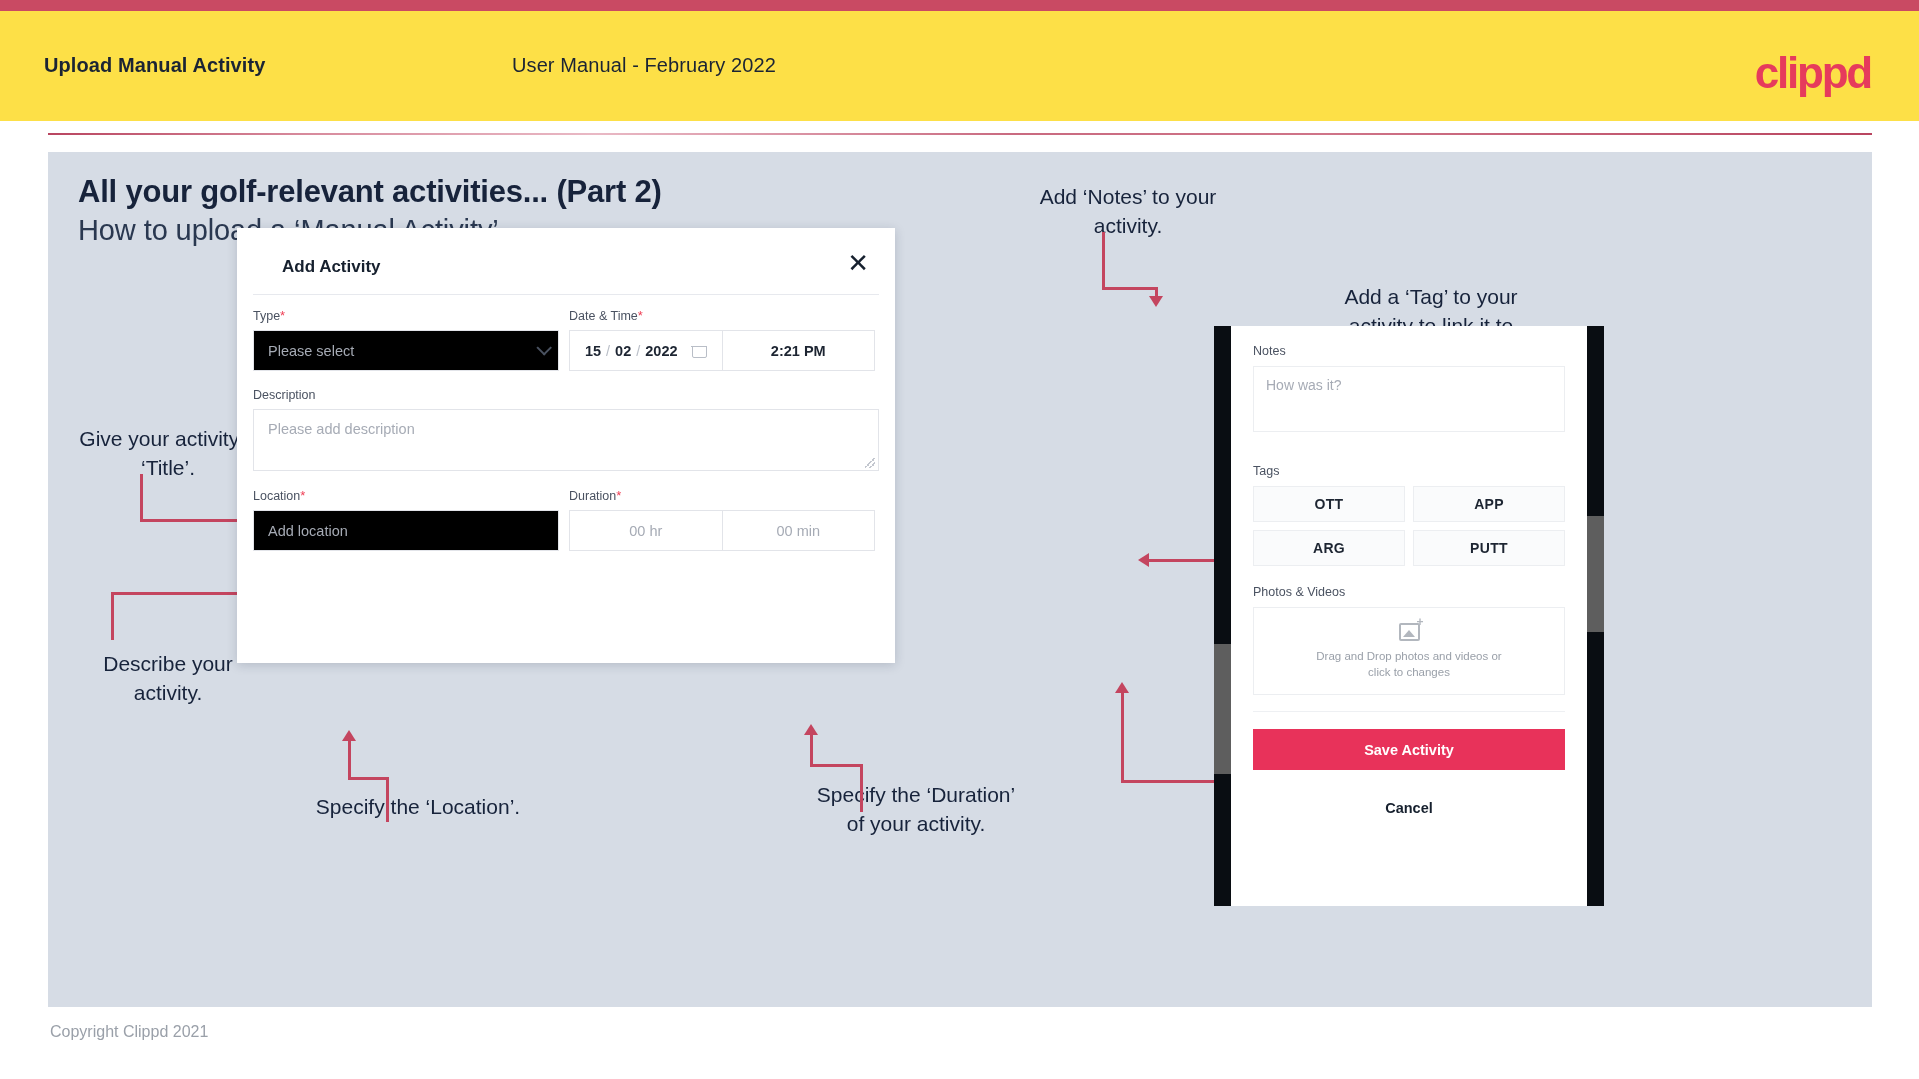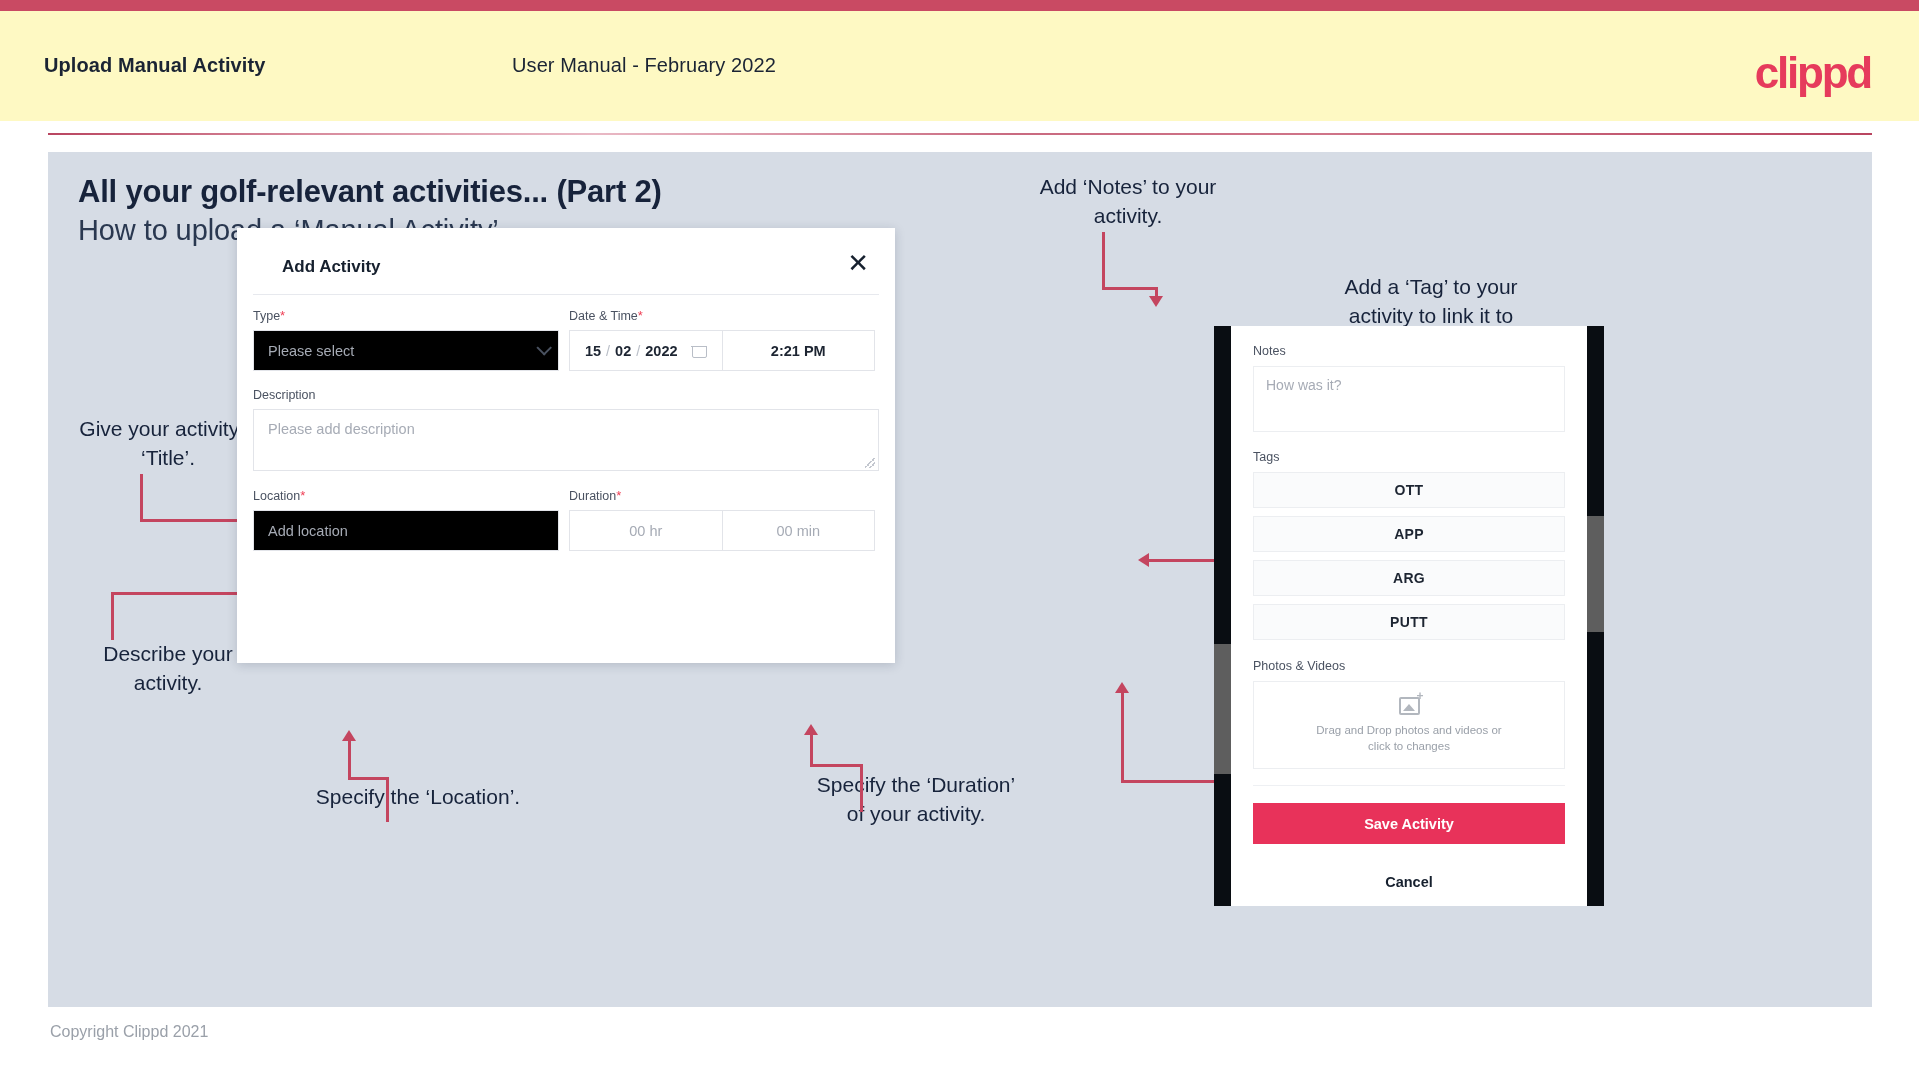--- a/index.html
+++ b/index.html
@@ -11,21 +11,21 @@
   }
   .page { position: relative; width: 1919px; height: 1079px; background: #fff; }
 
   
   .top-accent {
     position: absolute; left: 0; top: 0; width: 1919px; height: 11px;
     background: #c94a63;
   }
 
   
-  .header { position: absolute; left: 0; top: 11px; width: 1919px; height: 110px; background: #fef9c3; }
+  .header { position: absolute; left: 0; top: 11px; width: 1919px; height: 110px; background: #fde047; }
   .hdr-title {
     position: absolute; left: 44px; top: 43px;
     font-size: 20px; font-weight: 600; color: #1b2434; letter-spacing: .1px;
   }
   .hdr-sub {
     position: absolute; left: 512px; top: 43px;
     font-size: 20px; font-weight: 400; color: #1b2434; letter-spacing: .1px;
   }
   .logo {
     position: absolute; right: 48px; top: 40px;
@@ -54,20 +54,21 @@
 
   
   .anno {
     position: absolute;
     color: #17233b;
     font-size: 21px;
     line-height: 29px;
     font-weight: 400;
     text-align: center;
     white-space: pre-line;
+    margin-top: 10px;
   }
 
   
   .ln { position: absolute; background: #c4455f; }
   .ln-h { height: 3px; }
   .ln-v { width: 3px; }
   .arrow { position: absolute; width: 0; height: 0; }
   .arrow-down { border-left: 7px solid transparent; border-right: 7px solid transparent; border-top: 11px solid #c4455f; }
   .arrow-up { border-left: 7px solid transparent; border-right: 7px solid transparent; border-bottom: 11px solid #c4455f; }
   .arrow-right { border-top: 7px solid transparent; border-bottom: 7px solid transparent; border-left: 11px solid #c4455f; }
@@ -169,21 +170,21 @@
     position: absolute; left: 17px; top: 0; width: 356px; height: 580px;
     background: #ffffff; overflow: hidden;
   }
   .ph-pad { padding: 18px 22px 0 22px; }
   .ph-label { font-size: 12.5px; color: #4a5261; margin-bottom: 8px; }
   .ph-notes {
     height: 66px; border: 1px solid #eceef1; padding: 10px 12px;
     font-size: 14px; color: #a6abb5;
   }
   .tags-grid {
-    display: grid; grid-template-columns: 1fr; gap: 8px; margin-top: 8px;
+    display: grid; grid-template-columns: 1fr 1fr; gap: 8px; margin-top: 8px;
   }
   .tag {
     height: 36px; border: 1px solid #eceef1; background: #fafbfc;
     display: flex; align-items: center; justify-content: center;
     font-size: 14px; font-weight: 700; color: #1d2532; letter-spacing: .3px;
   }
   .dropzone {
     border: 1px solid #eceef1; height: 88px; margin-top: 0;
     display: flex; flex-direction: column; align-items: center; justify-content: center;
     gap: 7px;
@@ -387,21 +388,21 @@
       <div class="btn-seg" style="left:0; top:318px; width:17px; height:130px;"></div>
       <div class="bezel-r"></div>
       <div class="btn-seg" style="right:0; top:190px; width:17px; height:116px;"></div>
 
       <div class="screen">
         <div class="ph-pad">
 
           <div class="ph-label">Notes</div>
           <div class="ph-notes">How was it?</div>
 
-          <div class="ph-label" style="margin-top:18px;">Tags</div>
+          <div class="ph-label" style="margin-top:32px;">Tags</div>
           <div class="tags-grid">
             <div class="tag">OTT</div>
             <div class="tag">APP</div>
             <div class="tag">ARG</div>
             <div class="tag">PUTT</div>
           </div>
 
           <div class="ph-label" style="margin-top:19px;">Photos &amp; Videos</div>
           <div class="dropzone">
             <span class="dz-ico"></span>

